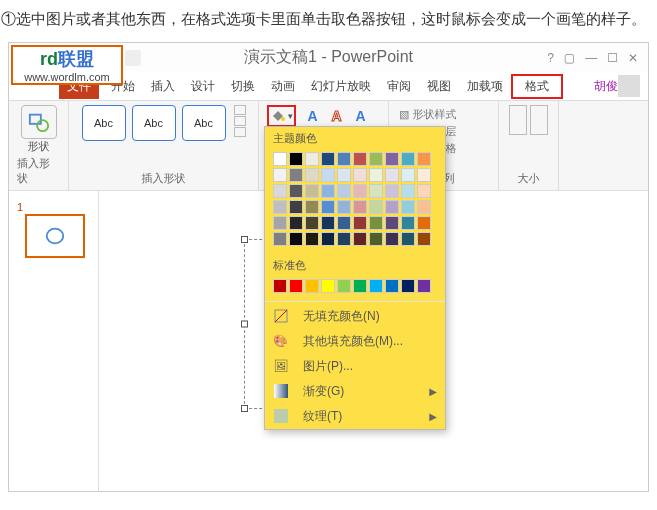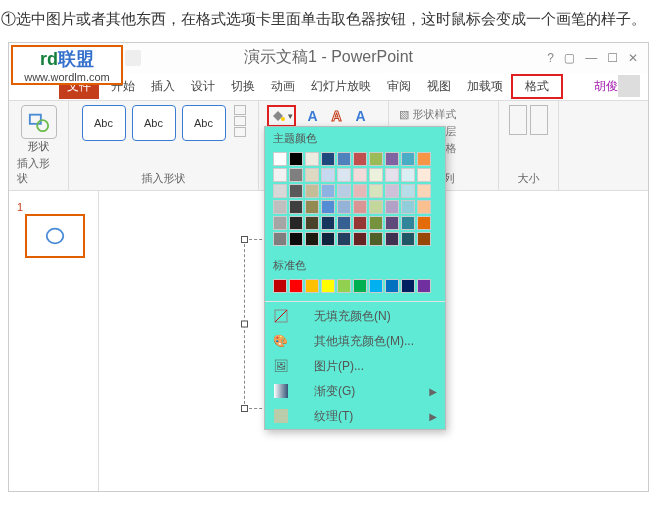--- a/index.html
+++ b/index.html
@@ -37,27 +37,27 @@
   .arrange-col div{display:flex;align-items:center;gap:3px;color:#777}
   .canvas-area{display:flex;height:300px;background:#fff}
   .thumb-panel{width:90px;border-right:1px solid #ddd;padding:8px}
   .thumb{border:2px solid #e06000;width:60px;height:44px;display:flex;align-items:center;justify-content:center;margin-left:8px}
   .thumb svg{width:22px;height:22px}
   .slide{flex:1;position:relative;background:#fff}
   .shape-sel{position:absolute;left:145px;top:48px;width:170px;height:170px;border:1px dashed #888}
   .shape-sel .handle{width:7px;height:7px;background:#fff;border:1px solid #555;position:absolute}
   .rot{width:8px;height:8px;border:1px solid #555;border-radius:50%;background:#fff;position:absolute;left:50%;top:-16px;transform:translateX(-50%)}
   .ellipse{width:120px;height:110px;border-radius:50%;background:#4a8bd6;position:absolute;left:25px;top:55px}
-  .dropdown{position:absolute;left:255px;top:25px;width:182px;background:#5eead4;border:1px solid #bbb;box-shadow:2px 3px 8px rgba(0,0,0,.25);z-index:10;font-size:12px}
+  .dropdown{position:absolute;left:255px;top:25px;width:182px;background:#fde047;border:1px solid #bbb;box-shadow:2px 3px 8px rgba(0,0,0,.25);z-index:10;font-size:12px}
   .dropdown .sect-label{padding:4px 8px;color:#555;font-size:11px}
   .swatch-rows{padding:2px 8px 6px}
   .swatch-row{display:flex;gap:2px;margin-bottom:2px}
   .sw{width:14px;height:14px;border:1px solid #ccc}
   .std-row{display:flex;gap:2px;padding:2px 8px 6px}
-  .menu-item{display:flex;align-items:center;gap:25px;padding:4px 8px;cursor:pointer}
+  .menu-item{display:flex;align-items:center;gap:14px;padding:4px 8px;cursor:pointer}
   .menu-item.hl{background:#fbe8e0;border:2px solid #e02020;padding:2px 6px}
   .menu-item .ic{width:16px;height:16px;display:flex;align-items:center;justify-content:center}
   .menu-item .arrow{margin-left:auto;color:#666;font-size:10px}
   hr.sep{border:none;border-top:1px solid #e4e4e4;margin:2px 0}
 </style>
 </head>
 <body>
 
 <div class="instruction">①选中图片或者其他东西，在格式选项卡里面单击取色器按钮，这时鼠标会变成一个画笔的样子。</div>
 

